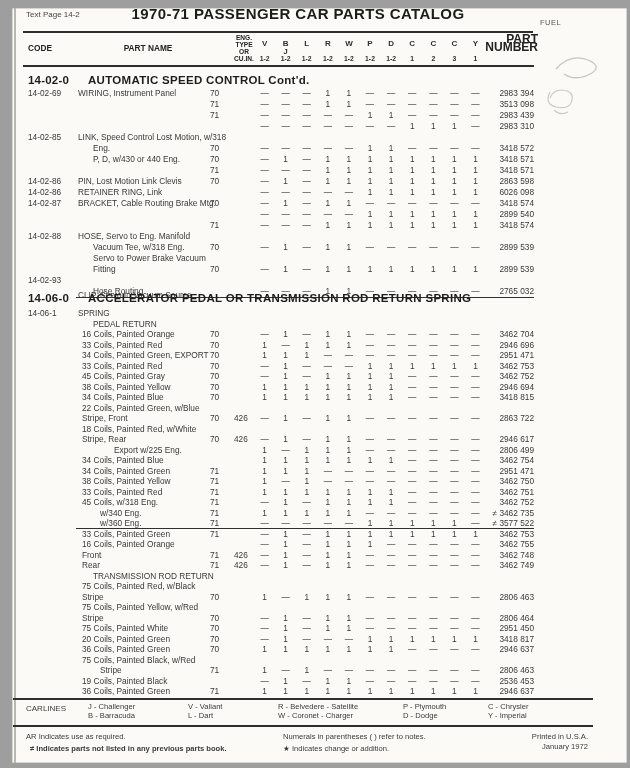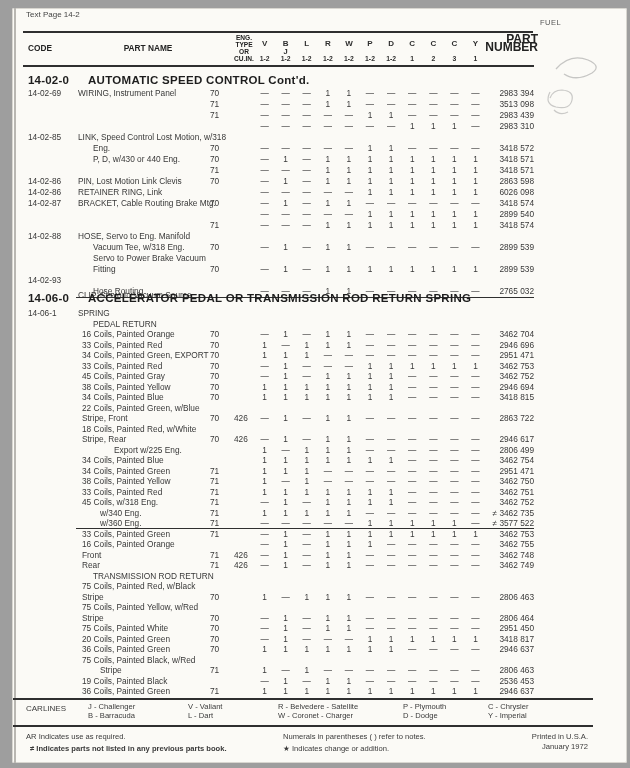--- a/index.html
+++ b/index.html
@@ -24,20 +24,21 @@
 </head>
 <body>
 
 <div id="stage">
   <div id="page"></div>
   <div class="edge"></div>
 
   <div id="content">
 
     <div class="abs t8" style="left:38px;top:18px;font-size:8px;color:#444;">Text Page 14-2</div>
+    <div class="abs" style="left:120px;top:13px;width:380px;text-align:center;font-size:15px;font-weight:bold;letter-spacing:.4px;color:#1c1c1c;">1970-71 PASSENGER CAR PARTS CATALOG</div>
     <div class="abs" style="left:552px;top:26px;font-size:7.5px;letter-spacing:.5px;color:#555;">FUEL</div>
     <div class="rule" style="left:35px;top:39px;width:510px;height:1.5px;"></div>
 
     <div class="abs t8 bold" style="left:40px;top:51px;">CODE</div>
     <div class="abs t8 bold" style="left:105px;top:51px;width:110px;text-align:center;">PART NAME</div>
     <div class="abs t7 bold" id="engHead" style="left:238px;top:43px;width:36px;text-align:center;font-size:6.6px;line-height:6.9px;">
         <div>ENG.</div>
         <div>TYPE</div>
         <div>OR</div>
         <div>CU.IN.</div>

